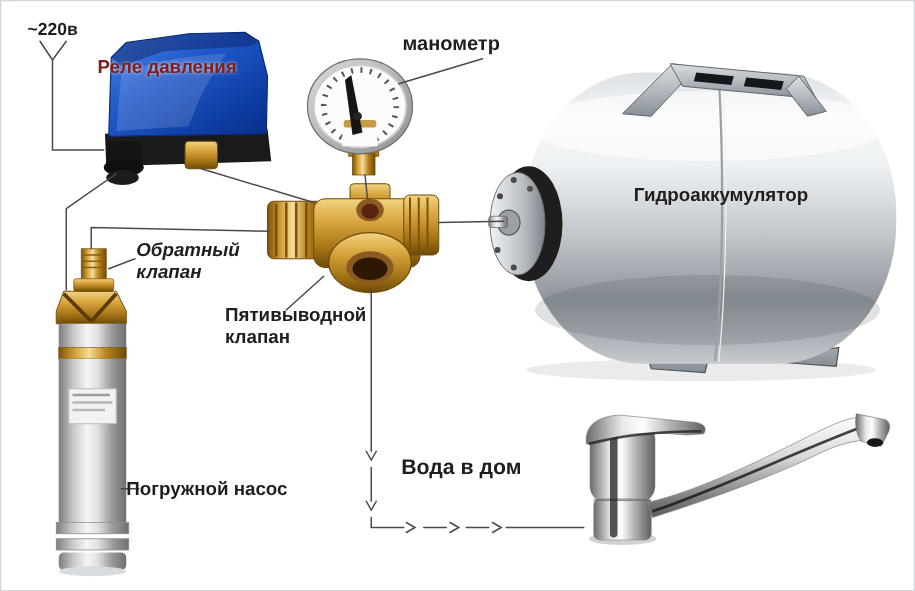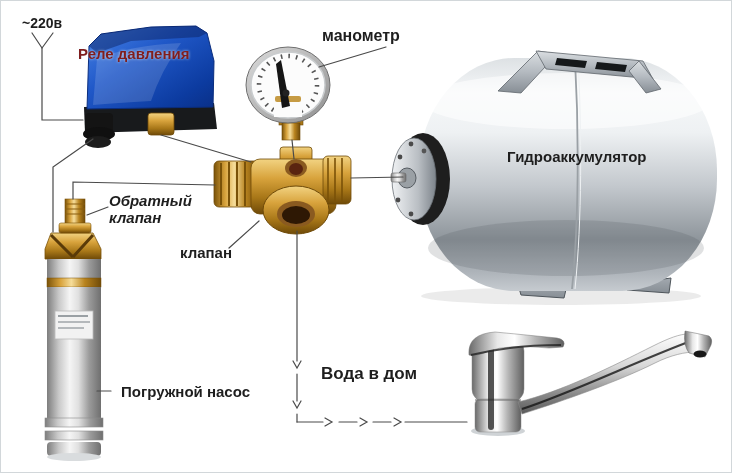--- a/index.html
+++ b/index.html
@@ -12,21 +12,21 @@
   .lbl{
     position:absolute;font-weight:bold;color:#1e1e1e;white-space:nowrap;
     font-family:"Liberation Sans", sans-serif;line-height:17px;
   }
   #lbl-power{left:21px;top:14px;font-size:14px;text-align:right;}
   #lbl-relay{left:77px;top:44px;font-size:15px;color:#7f1d1d;text-shadow:0 0 3px rgba(235,248,255,.8);}
   #lbl-mano{left:321px;top:26px;font-size:16px;}
   #lbl-tank{left:506px;top:147px;font-size:15px;}
   #lbl-check{left:108px;top:191px;font-size:15px;font-style:italic;}
   #lbl-fitting{left:179px;top:243px;font-size:15px;}
-  #lbl-pump{left:120px;top:382px;font-size:15px;}
+  #lbl-pump{left:100px;top:382px;font-size:15px;}
   #lbl-water{left:320px;top:364px;font-size:17px;}
 </style>
 </head>
 <body>
 
 <div id="stage">
 
   <svg id="art" width="732" height="473" viewBox="0 0 732 473">
     <defs>
       <linearGradient id="gradTank" x1="0" y1="0" x2="0" y2="1">
@@ -258,17 +258,18 @@
 
   <div class="lbl" id="lbl-power">~220в</div>
   <div class="lbl" id="lbl-relay">Реле давления</div>
   <div class="lbl" id="lbl-mano">манометр</div>
   <div class="lbl" id="lbl-tank">Гидроаккумулятор</div>
   <div class="lbl" id="lbl-check">
     <div>Обратный</div>
     <div>клапан</div>
   </div>
   <div class="lbl" id="lbl-fitting">
+    <div>Пятивыводной</div>
     <div>клапан</div>
   </div>
   <div class="lbl" id="lbl-pump">Погружной насос</div>
   <div class="lbl" id="lbl-water">Вода в дом</div>
 </div>
 
 </body></html>

